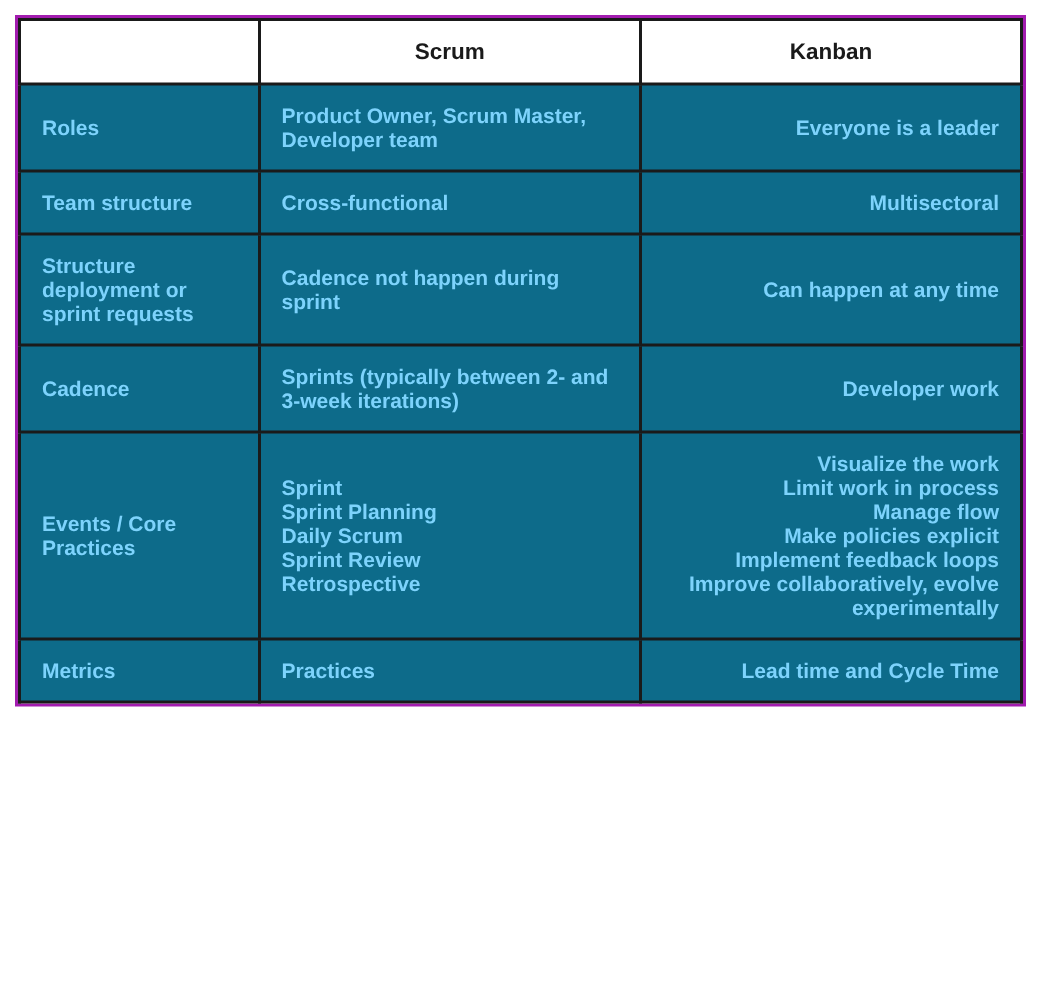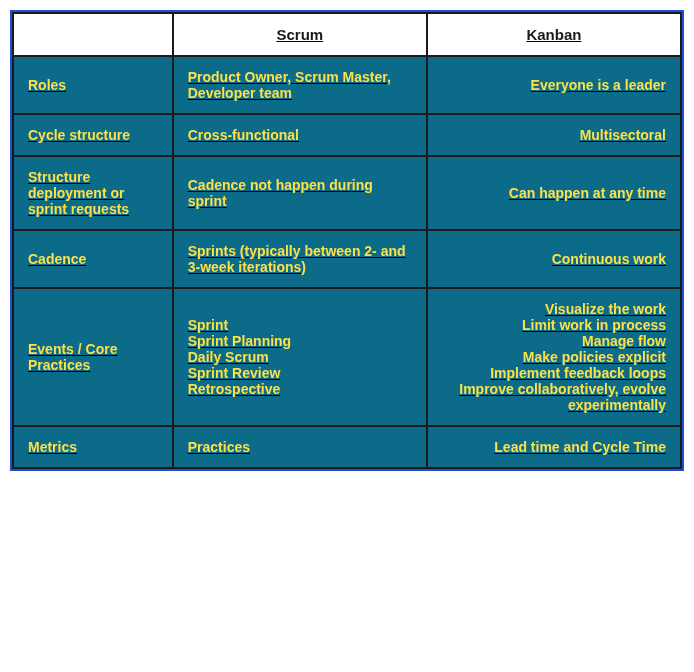--- a/index.html
+++ b/index.html
@@ -12,23 +12,22 @@
       background: #fff;
       font-family: Arial, Helvetica, sans-serif;
       display: flex;
       justify-content: center;
       align-items: flex-start;
       padding: 10px;
     }
 
     .table-container {
       width: 694px;
-      border: 2px solid #1d4ed8;
+      border: 2px solid #a21caf;
       border-collapse: collapse;
-      text-decoration: underline;
     }
 
     table {
       width: 100%;
       border-collapse: collapse;
     }
 
     th, td {
       border: 2px solid #1a1a1a;
       padding: 12px 14px;
@@ -42,21 +41,21 @@
       font-size: 15px;
       text-align: center;
     }
 
     thead th:first-child {
       background: #fff;
     }
 
     tbody tr td {
       background: #0d6b8a;
-      color: #fde047;
+      color: #7dd3fc;
       font-size: 14px;
     }
 
     tbody tr td:first-child {
       font-weight: bold;
       font-size: 14px;
       width: 22%;
     }
 
     tbody tr td:nth-child(2) {
@@ -95,33 +94,33 @@
         <th>Kanban</th>
       </tr>
     </thead>
     <tbody id="table-body">
     <tr>
           <td>Roles</td>
           <td>Product Owner, Scrum Master, Developer team</td>
           <td>Everyone is a leader</td>
         </tr>
         <tr>
-          <td>Cycle structure</td>
+          <td>Team structure</td>
           <td>Cross-functional</td>
           <td>Multisectoral</td>
         </tr>
         <tr>
           <td>Structure deployment or sprint requests</td>
           <td>Cadence not happen during sprint</td>
           <td>Can happen at any time</td>
         </tr>
         <tr>
           <td>Cadence</td>
           <td>Sprints (typically between 2- and 3-week iterations)</td>
-          <td>Continuous work</td>
+          <td>Developer work</td>
         </tr>
         <tr>
           <td>Events / Core Practices</td>
           <td>Sprint<br>Sprint Planning<br>Daily Scrum<br>Sprint Review<br>Retrospective</td>
           <td>Visualize the work<br>Limit work in process<br>Manage flow<br>Make policies explicit<br>Implement feedback loops<br>Improve collaboratively, evolve experimentally</td>
         </tr>
         <tr>
           <td>Metrics</td>
           <td>Practices</td>
           <td>Lead time and Cycle Time</td>

